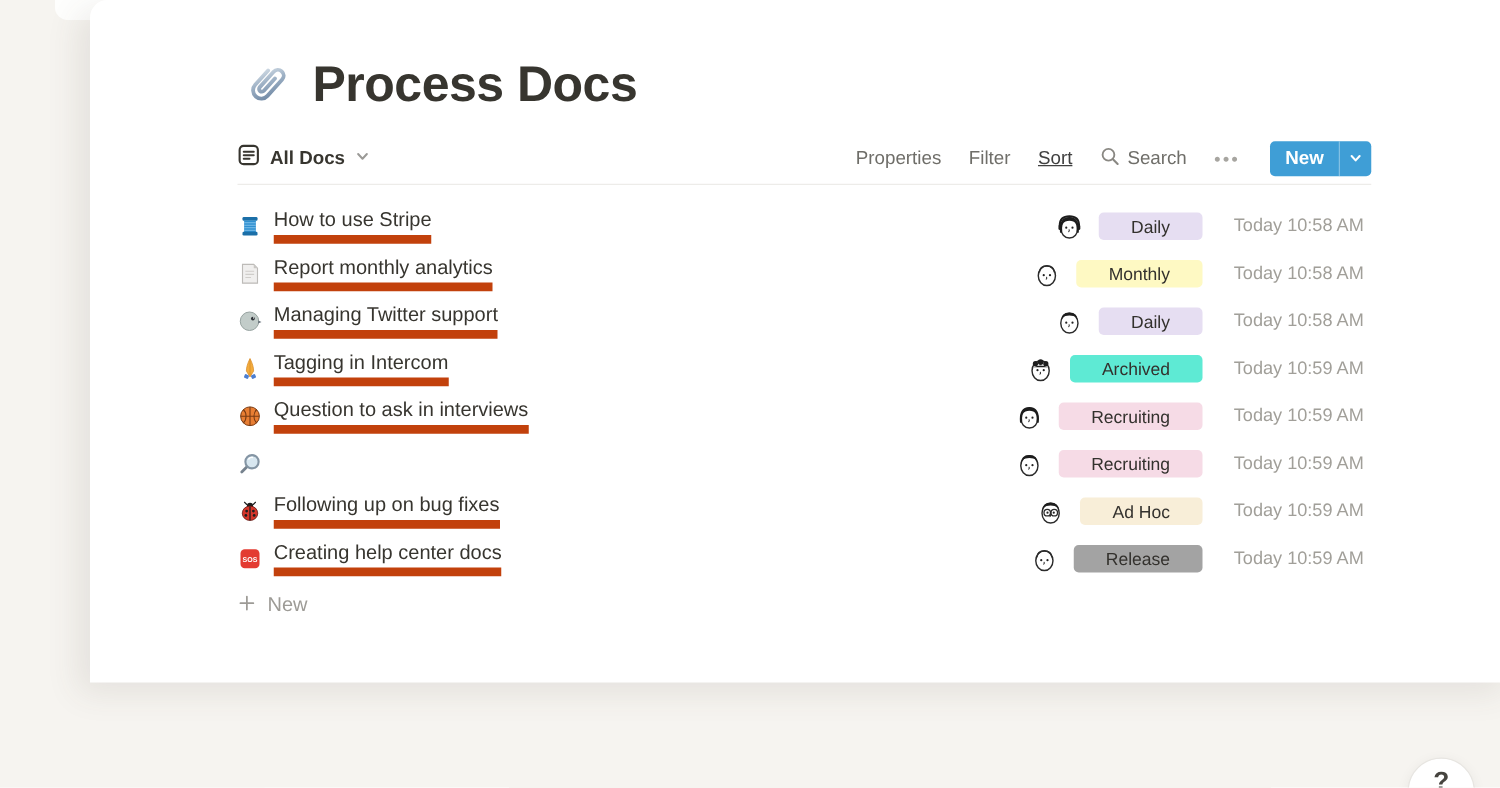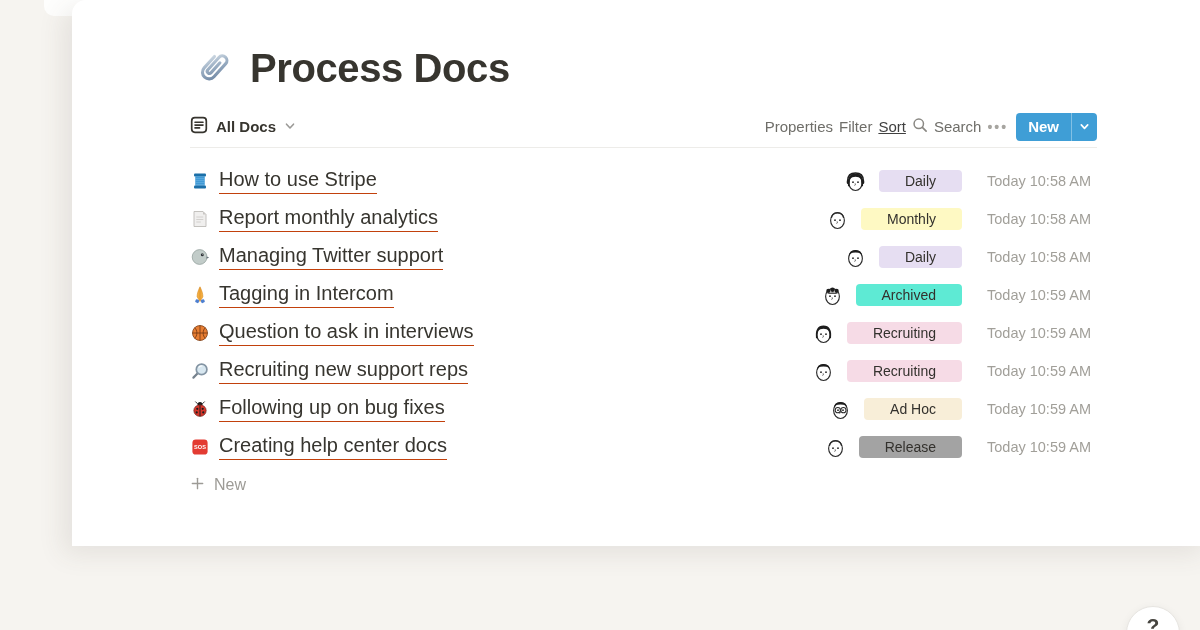--- a/index.html
+++ b/index.html
@@ -39,21 +39,21 @@
   .view-bar{
     margin-top:27px; height:30px;
     display:flex; align-items:center; justify-content:space-between;
     border-bottom:1px solid #EDECE9;
     padding-bottom:12px;
   }
   .view-switcher{
     display:flex; align-items:center; gap:8px; cursor:pointer;
   }
   .view-switcher .label{ font-size:15px; font-weight:700; color:#37352F; }
-  .toolbar{ display:flex; align-items:center; gap:6px; }
+  .toolbar{ display:flex; align-items:center; gap:22px; }
   .toolbar .tb-item{
     font-size:15px; color:#6F6E69; cursor:pointer; background:none; border:none;
     font-family:inherit; display:flex; align-items:center; gap:6px;
   }
   .toolbar .dots{ letter-spacing:2px; color:#A7A5A0; font-size:14px; font-weight:700; }
   .new-btn{
     display:flex; align-items:stretch; height:28px; border-radius:4px;
     overflow:hidden; cursor:pointer; margin-left:2px;
   }
   .new-btn .new-label{
@@ -63,22 +63,22 @@
   .new-btn .new-caret{
     width:26px; display:flex; align-items:center; justify-content:center;
     border-left:1px solid rgba(255,255,255,0.35);
   }
   .rows{ margin-top:14px; }
   .doc-row{
     height:38px; display:flex; align-items:center; cursor:pointer;
   }
   .doc-icon{ width:20px; height:20px; flex:0 0 auto; margin-right:9px; }
   .doc-title{
-    font-size:20px; font-weight:500; color:#37352F;
-    border-bottom:1px solid #c2410c; padding-bottom:2px;
+    font-size:16px; font-weight:500; color:#37352F;
+    border-bottom:7px solid #c2410c; padding-bottom:2px;
   }
   .doc-avatar{
     width:25px; height:25px; margin-left:auto; flex:0 0 auto;
   }
   .doc-tag{
     margin-left:11px; font-size:14px; color:#33312D;
     padding:3px 26px; border-radius:4px; white-space:nowrap;
   }
   .doc-time{
     width:110px; margin-left:25px; font-size:14.5px; color:#A19F99;
@@ -270,21 +270,20 @@
     <span class="doc-tag" style="background: rgb(246, 219, 230);">Recruiting</span>
     <span class="doc-time">Today 10:59 AM</span>
   </div>
 
   <div class="doc-row">
     <span class="doc-icon"><svg viewBox="0 0 20 20" width="20" height="20">
               <line x1="8.2" y1="11.8" x2="3.4" y2="16.6" stroke="#76828E" stroke-width="2.2" stroke-linecap="round"></line>
               <circle cx="11.6" cy="8.4" r="5.3" fill="#D8E7F0" stroke="#8495A4" stroke-width="1.7"></circle>
               <path d="M9 6.2a3.1 3.1 0 0 1 3-1.2" stroke="#FFFFFF" stroke-width="1.1" fill="none" stroke-linecap="round"></path>
             </svg></span>
-    <span class="doc-title">Recruiting new support reps</span>
     <span class="doc-avatar"><svg viewBox="0 0 24 24" width="25" height="25">
               <circle cx="12" cy="12" r="11.2" fill="#FFFFFF"></circle>
               <ellipse cx="12" cy="13" rx="6.6" ry="7.6" fill="#FFFFFF" stroke="#2B2B2B" stroke-width="1.1"></ellipse>
               <path d="M5.6 11.5Q5.4 4.8 12 4.8q6.6 0 6.4 6.7q-0.6-3.6-3.4-4.1q-3-0.6-6 0q-2.8 0.6-3.4 4.1z" fill="#1D1D1D"></path>
               <circle cx="9.6" cy="12.6" r="0.85" fill="#222"></circle>
               <circle cx="14.4" cy="12.6" r="0.85" fill="#222"></circle>
               <path d="M11.8 14.2q0.4 1 -0.3 1.5" stroke="#2B2B2B" stroke-width="0.8" fill="none" stroke-linecap="round"></path>
             </svg></span>
     <span class="doc-tag" style="background: rgb(246, 219, 230);">Recruiting</span>
     <span class="doc-time">Today 10:59 AM</span>

